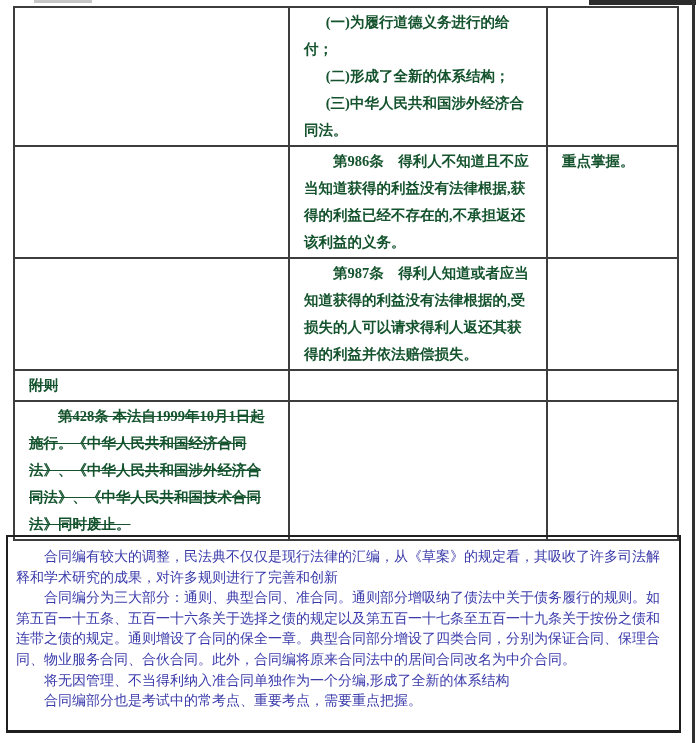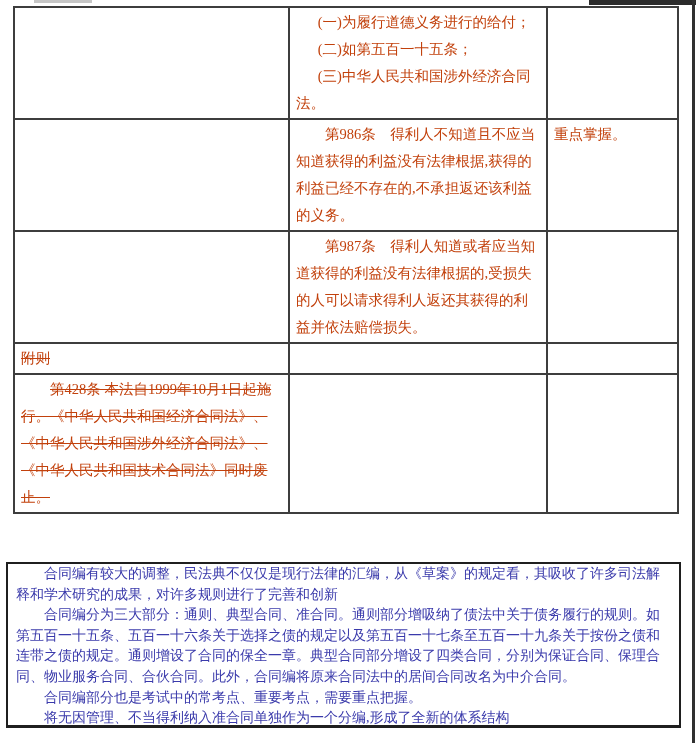--- a/index.html
+++ b/index.html
@@ -19,50 +19,51 @@
   
   table.lawtable {
     position:absolute; left:13px; top:6px;
     width:664px;
     border-collapse:collapse;
     table-layout:fixed;
   }
   table.lawtable td {
     border:2px solid #3d3d3d;
     vertical-align:top;
-    padding:1px 6px;
-    color:#c2410c;
+    padding:1px 14px;
+    color:#14532d;
     font-size:14.5px;
     line-height:27px;
     overflow:hidden;
+    font-weight:bold;
   }
   col.c1 { width:275px; }
   col.c2 { width:258px; }
   col.c3 { width:131px; }
   tr.r1 td { height:104px; }
   tr.r2 td { height:106px; }
   tr.r3 td { height:102px;border-radius:15px; }
   tr.r4 td { height:74px; }
   tr.r5 td { height:25px; }
   tr.r6 td { height:102px; }
   td p { margin:0; }
   .indent2 { text-indent:2em; }
   .indent1 { text-indent:1.5em; }
   .strike { text-decoration:line-through; }
   .note-cell { font-size:14px; line-height:22px; padding-top:3px; }
   .fuze-cell { padding-left:20px; padding-top:2px; }
 
   
   .notes-box {
-    position:absolute; left:6px; top:562px;
-    width:675px; height:166px;
+    position:absolute; left:6px; top:535px;
+    width:675px; height:198px;
     border:2px solid #1f1f1f;
     border-bottom-width:3px;
     box-sizing:border-box;
-    padding:0 8px 0 8px;
+    padding:10px 8px 0 8px;
     color:#3a3aab;
     font-size:14px;
     line-height:20.6px;
     overflow:hidden;
   }
   .notes-box p { margin:0; text-indent:2em; }
 </style>
 </head>
 <body>
 
@@ -76,21 +77,21 @@
     <colgroup>
         <col class="c1">
         <col class="c2">
         <col class="c3">
       </colgroup>
     <tbody>
       <tr class="r1">
         <td></td>
         <td>
           <p class="indent1">(一)为履行道德义务进行的给付；</p>
-          <p class="indent1">(二)如第五百一十五条；</p>
+          <p class="indent1">(二)形成了全新的体系结构；</p>
           <p class="indent1">(三)中华人民共和国涉外经济合同法。</p>
         </td>
         <td class="note-cell"></td>
       </tr>
       <tr class="r2">
         <td></td>
         <td>
           <p class="indent2">第986条　得利人不知道且不应当知道获得的利益没有法律根据,获得的利益已经不存在的,不承担返还该利益的义务。</p>
         </td>
         <td class="note-cell">重点掌握。</td>
@@ -115,17 +116,17 @@
         </td>
         <td></td>
         <td class="note-cell"></td>
       </tr>
     </tbody>
   </table>
 
   <div class="notes-box">
     <p>合同编有较大的调整，民法典不仅仅是现行法律的汇编，从《草案》的规定看，其吸收了许多司法解释和学术研究的成果，对许多规则进行了完善和创新</p>
     <p>合同编分为三大部分：通则、典型合同、准合同。通则部分增吸纳了债法中关于债务履行的规则。如第五百一十五条、五百一十六条关于选择之债的规定以及第五百一十七条至五百一十九条关于按份之债和连带之债的规定。通则增设了合同的保全一章。典型合同部分增设了四类合同，分别为保证合同、保理合同、物业服务合同、合伙合同。此外，合同编将原来合同法中的居间合同改名为中介合同。</p>
+    <p>将无因管理、不当得利纳入准合同单独作为一个分编,形成了全新的体系结构</p>
     <p>合同编部分也是考试中的常考点、重要考点，需要重点把握。</p>
-    <p>将无因管理、不当得利纳入准合同单独作为一个分编,形成了全新的体系结构</p>
   </div>
 
 </div>
 
 </body></html>

